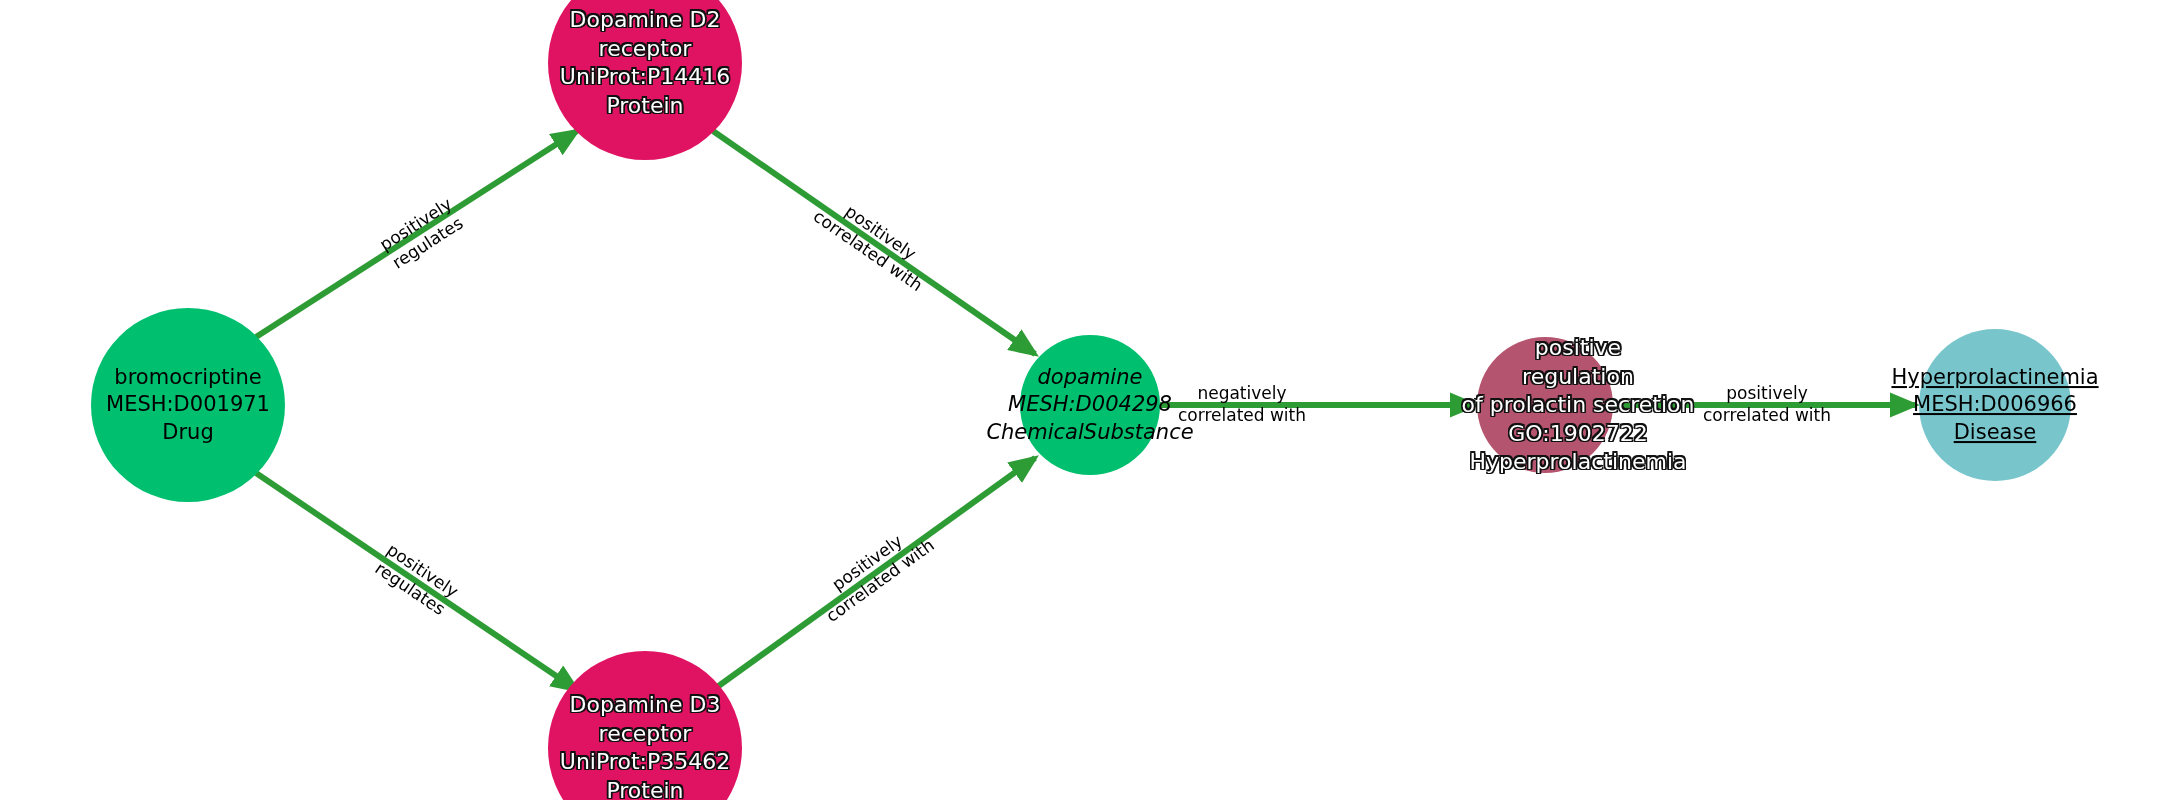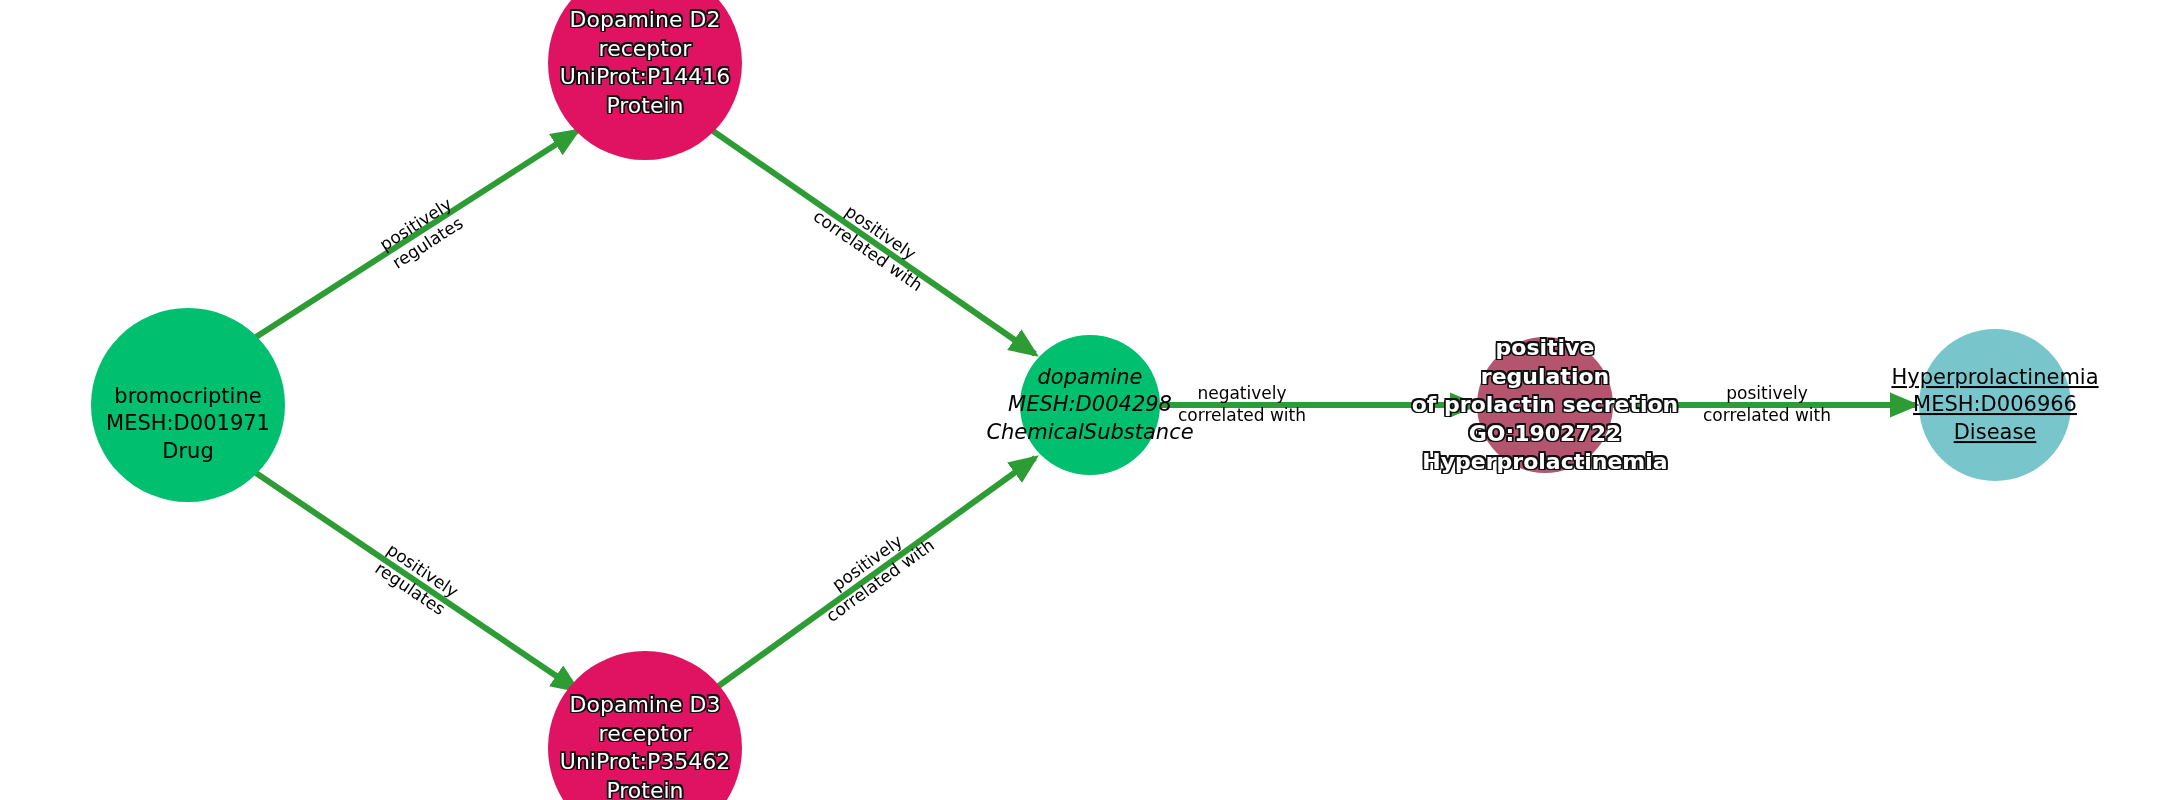--- a/index.html
+++ b/index.html
@@ -96,21 +96,21 @@
         <circle class="node-circle" cx="188" cy="405" r="97" fill="#00bf6f"></circle>
         <circle class="node-circle" cx="645" cy="63" r="97" fill="#e01362"></circle>
         <circle class="node-circle" cx="645" cy="748" r="97" fill="#e01362"></circle>
         <circle class="node-circle" cx="1090" cy="405" r="70" fill="#00bf6f"></circle>
         <circle class="node-circle" cx="1545" cy="405" r="68" fill="#b5546e"></circle>
         <circle class="node-circle" cx="1995" cy="405" r="76" fill="#78c6cc"></circle>
       </g>
   </svg>
 
   <div id="node-labels-layer">
-      <div class="node-label plain" style="left: 188px; top: 405px; margin-top: 19px;">
+      <div class="node-label plain" style="left: 188px; top: 405px;">
         <span class="ln">bromocriptine</span>
         <span class="ln">MESH:D001971</span>
         <span class="ln">Drug</span>
       </div>
       <div class="node-label outlined" style="left: 645px; top: 63px;">
         <span class="ln">Dopamine D2</span>
         <span class="ln">receptor</span>
         <span class="ln">UniProt:P14416</span>
         <span class="ln">Protein</span>
       </div>
@@ -118,21 +118,21 @@
         <span class="ln">Dopamine D3</span>
         <span class="ln">receptor</span>
         <span class="ln">UniProt:P35462</span>
         <span class="ln">Protein</span>
       </div>
       <div class="node-label plain" style="left: 1090px; top: 405px; font-style: italic;">
         <span class="ln">dopamine</span>
         <span class="ln">MESH:D004298</span>
         <span class="ln">ChemicalSubstance</span>
       </div>
-      <div class="node-label outlined" style="left: 1545px; top: 405px; font-weight: bold;">
+      <div class="node-label outlined" style="left: 1578px; top: 405px;">
         <span class="ln">positive</span>
         <span class="ln">regulation</span>
         <span class="ln">of prolactin secretion</span>
         <span class="ln">GO:1902722</span>
         <span class="ln">Hyperprolactinemia</span>
       </div>
       <div class="node-label plain" style="left: 1995px; top: 405px; text-decoration: underline;">
         <span class="ln">Hyperprolactinemia</span>
         <span class="ln">MESH:D006966</span>
         <span class="ln">Disease</span>

